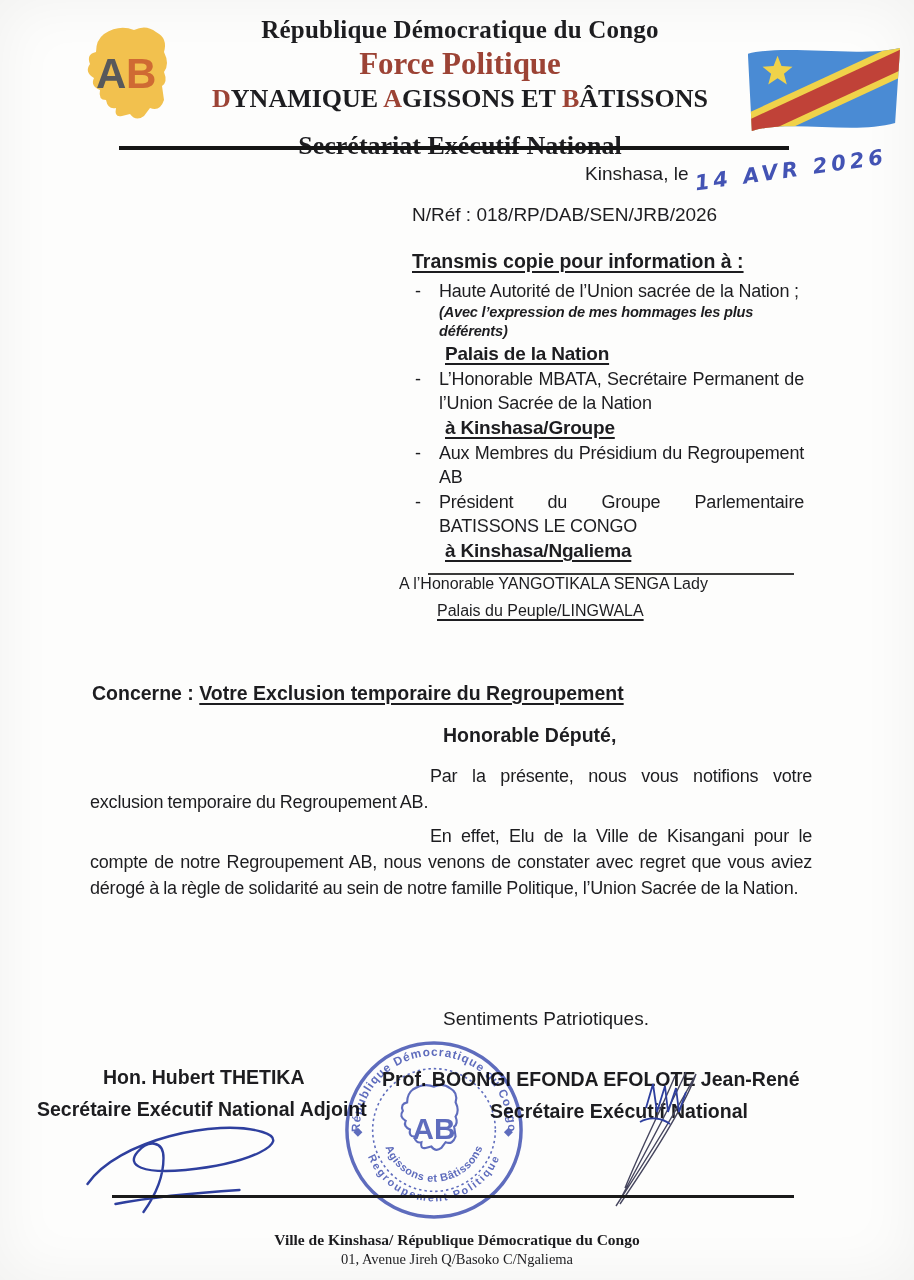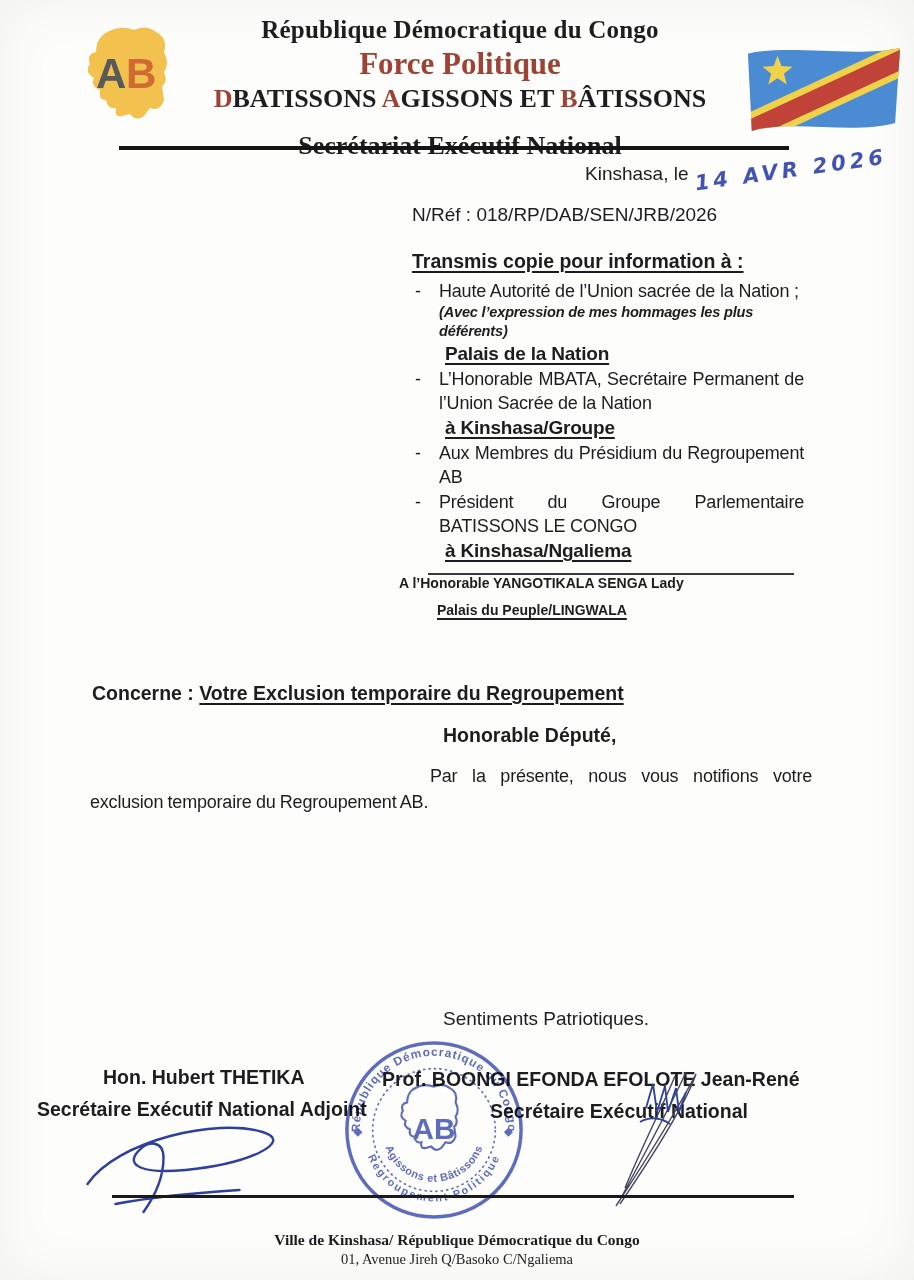--- a/index.html
+++ b/index.html
@@ -33,21 +33,21 @@
     text-decoration-thickness:2px;text-underline-offset:3px;margin-bottom:6px;}
   .t-item{position:relative;padding-left:27px;text-align:justify;line-height:24px;
     letter-spacing:-0.2px;margin-bottom:1px;}
   .t-dash{position:absolute;left:3px;top:0;}
   .t-note{font-size:14.6px;font-weight:bold;font-style:italic;text-align:left;
     line-height:19px;letter-spacing:-0.2px;}
   .t-place{font-weight:bold;text-decoration:underline;text-decoration-thickness:2px;
     text-underline-offset:3px;text-align:left;padding-left:6px;font-size:19px;line-height:25px;}
   .transmis-divider{margin:10px 0 0 16px;width:366px;height:2px;background:#3a3a3a;}
   
-  .recipient{position:absolute;left:399px;top:570px;font-size:14px;font-weight:bold;line-height:27px;}
+  .recipient{position:absolute;left:399px;top:570px;font-size:16px;font-weight:normal;line-height:27px;}
   .recipient .ind{padding-left:38px;}
   .recipient .u{text-decoration:underline;text-decoration-thickness:2px;text-underline-offset:3px;}
   
   .concerne{position:absolute;left:92px;top:682px;font-size:19.5px;font-weight:bold;}
   .concerne .u{text-decoration:underline;text-decoration-thickness:2px;text-underline-offset:3px;}
   .salutation{position:absolute;left:443px;top:724px;font-size:19.5px;font-weight:bold;}
   .para{position:absolute;left:90px;width:722px;margin:0;font-size:18px;line-height:26px;
     text-align:justify;text-indent:340px;letter-spacing:-0.2px;word-spacing:-0.5px;}
   .p1{top:763px;}  .p2{top:823px;}  .p3{top:917px;}
   .closing{position:absolute;left:443px;top:1008px;font-size:19px;}
@@ -78,21 +78,21 @@
     <svg viewBox="0 0 120 120">
       <path d="M30,14 Q45,4 60,10 Q72,4 82,12 Q94,18 90,32 Q96,44 90,52 Q94,62 88,66 L90,80 Q86,92 76,88 L70,96 Q62,102 56,94 L48,96 Q40,98 42,88 Q34,90 32,80 Q24,80 26,70 Q16,66 20,58 Q10,52 16,44 Q12,34 22,32 Q22,20 30,14 Z" fill="var(--logo-yellow,#f2c14e)"></path>
       <text x="22" y="68" font-size="42" font-weight="bold" font-family="Liberation Sans, sans-serif" fill="var(--logo-a-gray,#58595b)">A</text>
       <text x="52" y="68" font-size="42" font-weight="bold" font-family="Liberation Sans, sans-serif" fill="var(--logo-b-orange,#cf6a33)">B</text>
     </svg>
   </div>
 
   <div class="titles">
     <div class="t-country">République Démocratique du Congo</div>
     <div class="t-force">Force Politique</div>
-    <div class="t-party"><span class="cap">D</span><span>BATISSONS </span><span class="cap">A</span><span>GISSONS ET </span><span class="cap">B</span><span>ÂTISSONS</span></div>
+    <div class="t-party"><span class="cap">D</span><span>YNAMIQUE </span><span class="cap">A</span><span>GISSONS ET </span><span class="cap">B</span><span>ÂTISSONS</span></div>
     <div class="t-secr">Secrétariat Exécutif National</div>
   </div>
 
   <div class="flag">
     <svg viewBox="0 0 170 105">
       <defs>
         <clipPath id="flagclip">
           <path d="M8,14 C45,4 120,18 162,8 L157,84 C115,96 50,80 12,92 Z"></path>
         </clipPath>
       </defs>
@@ -145,20 +145,21 @@
 
   <div class="recipient">
     <div>A  l’Honorable YANGOTIKALA SENGA Lady</div>
     <div class="ind u">Palais du Peuple/LINGWALA</div>
   </div>
 
   <div class="concerne"><span>Concerne : </span><span class="u">Votre Exclusion temporaire du Regroupement</span></div>
 
   <div class="salutation">Honorable Député,</div>
   <p class="para p1">Par la présente, nous vous notifions votre exclusion temporaire du Regroupement AB.</p>
+  <p class="para p2">En effet, Elu de la Ville de Kisangani pour le compte de notre Regroupement AB, nous venons de constater avec regret que vous aviez dérogé à la règle de solidarité au sein de notre famille Politique, l’Union Sacrée de la Nation.</p>
   <div class="closing">Sentiments Patriotiques.</div>
 
   <div class="sig-name-left">Hon. Hubert THETIKA</div>
   <div class="sig-title-left">Secrétaire Exécutif National Adjoint</div>
   <div class="sig-name-right">Prof. BOONGI EFONDA EFOLOTE Jean-René</div>
   <div class="sig-title-right">Secrétaire Exécutif National</div>
 
   <svg class="sig-left-svg" viewBox="0 0 230 105">
     <path d="M10,72 C40,28 140,6 185,20 C218,30 170,52 108,58 C66,62 48,54 60,40 C70,28 86,28 86,46 C86,66 76,86 66,100 M38,92 C80,84 130,80 162,78" fill="none" stroke="var(--ink-blue,#2e3f9e)" stroke-width="2.4" stroke-linecap="round"></path>
   </svg>

